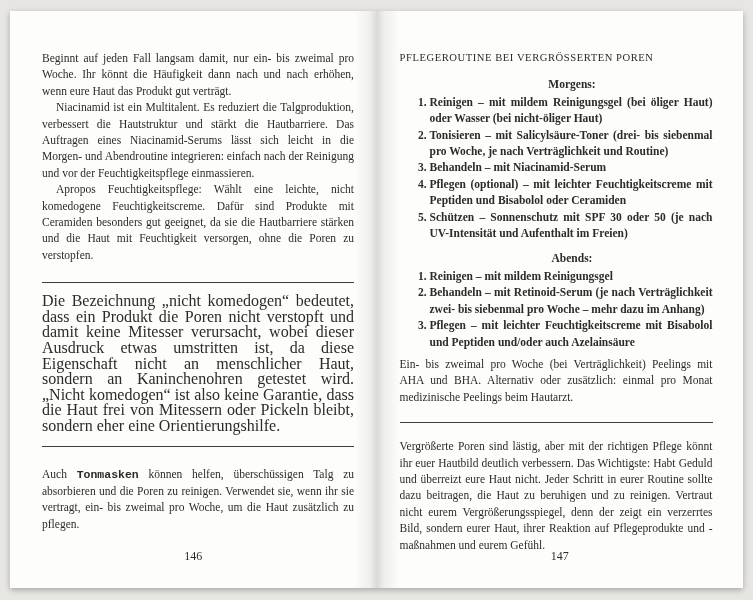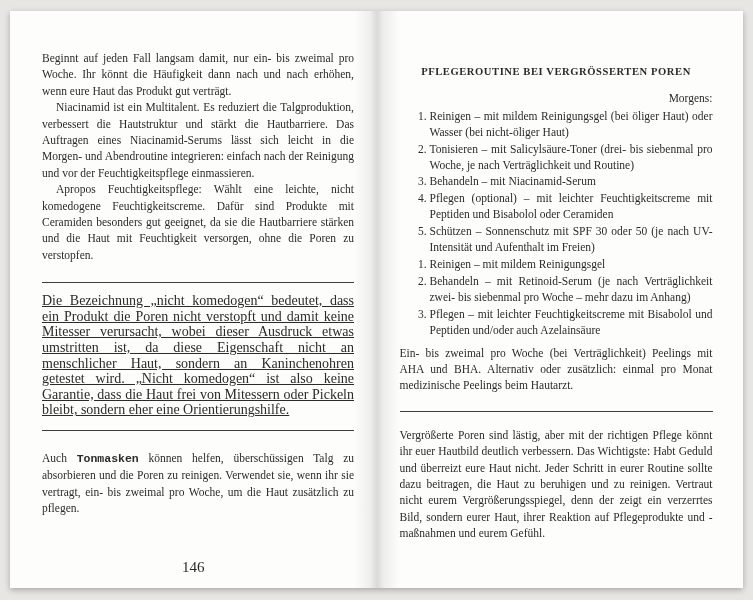--- a/index.html
+++ b/index.html
@@ -16,30 +16,30 @@
   .spine-shadow{position:absolute;left:50%;top:0;bottom:0;width:46px;transform:translateX(-50%);pointer-events:none;
     background:linear-gradient(to right, rgba(0,0,0,0) 0%, rgba(0,0,0,0.06) 35%, rgba(0,0,0,0.14) 50%, rgba(0,0,0,0.06) 65%, rgba(0,0,0,0) 100%);}
   .content{position:absolute;top:39px;font-size:11.5px;line-height:16.4px;text-align:justify;}
   .page-left .content{left:32px;width:312px;}
   .page-right .content{left:23px;width:313px;}
   p{margin:0;}
   .indent{text-indent:14px;}
   .rule{border:none;border-top:1px solid var(--rule);margin:0;}
   .note-rule-top{margin:19px 0 10px;}
   .note-rule-bottom{margin:12px 0 19px;}
-  .note-text{font-size:14px;line-height:15.6px;text-decoration:underline;}
+  .note-text{font-size:16px;line-height:15.6px;}
   .para-gap{margin-top:16px;}
-  .routine-heading{text-align:center;font-weight:bold;font-size:10.6px;letter-spacing:0.55px;margin:14px 0 10px;text-indent:0;}
-  .routine-label{font-weight:normal;text-align:right;margin-left:32px;}
+  .routine-heading{text-align:left;font-weight:normal;font-size:10.6px;letter-spacing:0.55px;margin:0 0 10px;text-indent:0;}
+  .routine-label{font-weight:bold;text-align:center;margin-left:32px;}
   .label-gap{margin-top:9px;}
   .routine-list{margin:1px 0 0;padding-left:30px;}
-  .routine-list li{text-align:justify;}
+  .routine-list li{text-align:justify;font-weight:bold;}
   .peeling-note{margin-top:6px;}
   .right-rule{margin:17px 0 15px;}
-  .page-num{position:absolute;bottom:12px;left:0;right:0;text-align:center;font-size:15px;margin-top:13px;}
+  .page-num{position:absolute;bottom:24px;left:0;right:0;text-align:center;font-size:12px;margin-top:13px;}
   .bold{font-weight:bold;font-family:Liberation Mono, monospace;}
 </style>
 </head>
 <body>
 
 <div class="stage">
   <div class="spread">
 
     <div class="page page-left">
       <div class="content">
@@ -62,29 +62,31 @@
 
         <p class="routine-label">Morgens:</p>
         <ol class="routine-list">
           <li>Reinigen – mit mildem Reinigungsgel (bei öliger Haut) oder Wasser (bei nicht-öliger Haut)</li>
           <li>Tonisieren – mit Salicylsäure-Toner (drei- bis siebenmal pro Woche, je nach Verträglichkeit und Routine)</li>
           <li>Behandeln – mit Niacinamid-Serum</li>
           <li>Pflegen (optional) – mit leichter Feuchtigkeitscreme mit Peptiden und Bisabolol oder Ceramiden</li>
           <li>Schützen – Sonnenschutz mit SPF 30 oder 50 (je nach UV-Intensität und Aufenthalt im Freien)</li>
         </ol>
 
+        <p class="routine-label label-gap">Abends:</p>
         <ol class="routine-list">
           <li>Reinigen – mit mildem Reinigungsgel</li>
           <li>Behandeln – mit Retinoid-Serum (je nach Verträglichkeit zwei- bis siebenmal pro Woche – mehr dazu im Anhang)</li>
           <li>Pflegen – mit leichter Feuchtigkeitscreme mit Bisabolol und Peptiden und/oder auch Azelainsäure</li>
         </ol>
 
         <p class="peeling-note">Ein- bis zweimal pro Woche (bei Verträglichkeit) Peelings mit AHA und BHA. Alternativ oder zusätzlich: einmal pro Monat medizinische Peelings beim Hautarzt.</p>
 
         <hr class="rule right-rule">
 
         <p>Vergrößerte Poren sind lästig, aber mit der richtigen Pflege könnt ihr euer Hautbild deutlich verbessern. Das Wichtigste: Habt Geduld und überreizt eure Haut nicht. Jeder Schritt in eurer Routine sollte dazu beitragen, die Haut zu beruhigen und zu reinigen. Vertraut nicht eurem Vergrößerungsspiegel, denn der zeigt ein verzerrtes Bild, sondern eurer Haut, ihrer Reaktion auf Pflegeprodukte und -maßnahmen und eurem Gefühl.</p>
       </div>
+      <div class="page-num">147</div>
     </div>
 
     <div class="spine-shadow"></div>
   </div>
 </div>
 
 </body></html>

